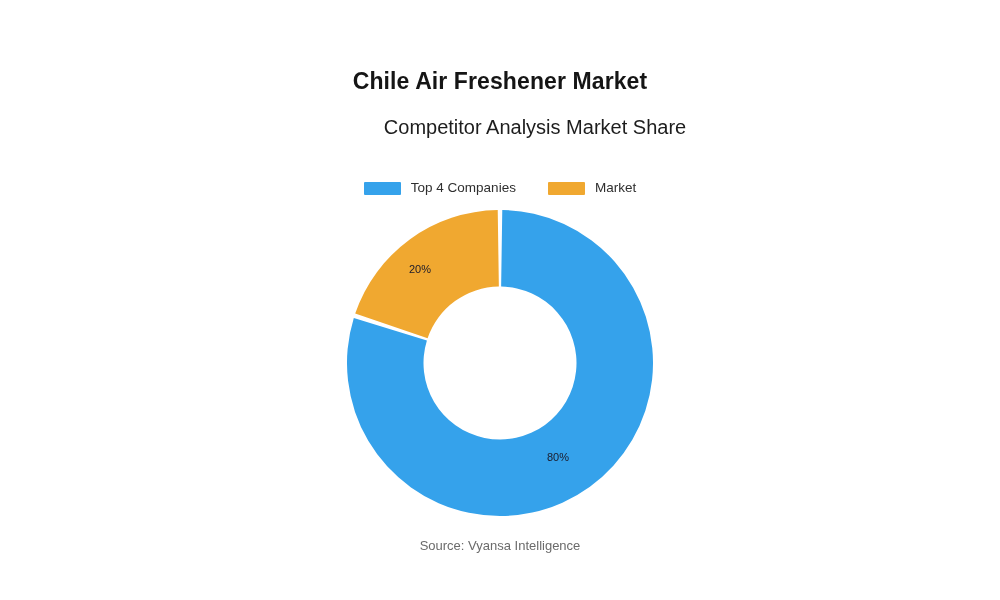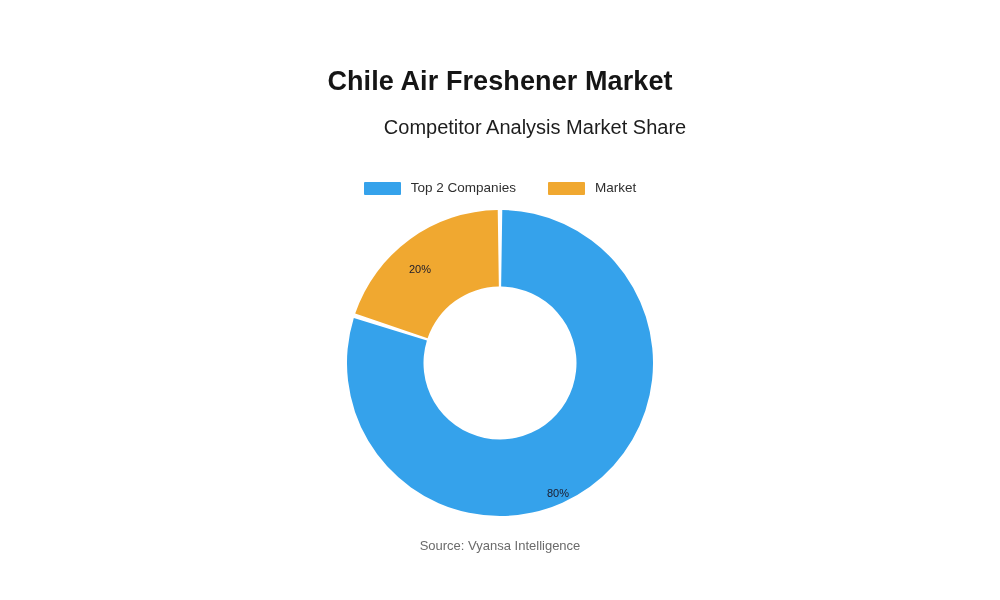--- a/index.html
+++ b/index.html
@@ -19,21 +19,21 @@
     inset: 0;
     width: 1000px;
     height: 600px;
   }
   .title {
     position: absolute;
     top: 64px;
     left: 0;
     width: 1000px;
     text-align: center;
-    font-size: 27px;
+    font-size: 23px;
     font-weight: 600;
     letter-spacing: 0.1px;
     color: #151515;
     line-height: 34px;
     white-space: nowrap;
   }
   .subtitle {
     position: absolute;
     top: 113px;
     left: 0;
@@ -94,21 +94,20 @@
     white-space: nowrap;
     pointer-events: none;
   }
   .slice-label.others {
     left: 409px;
     top: 259px;
   }
   .slice-label.top4 {
     left: 547px;
     top: 447px;
-    margin-top: 36px;
   }
   .source {
     position: absolute;
     top: 537px;
     left: 0;
     width: 1000px;
     text-align: center;
     font-size: 13px;
     color: #6b6b6b;
     line-height: 18px;
@@ -120,21 +119,21 @@
 
 <div id="chart-root">
 
   <div class="title">Chile Air Freshener Market</div>
 
   <div class="subtitle">Competitor Analysis Market Share</div>
 
   <div class="legend">
     <div class="legend-item">
       <span class="legend-swatch" style="background: rgb(53, 162, 235);"></span>
-      <span class="legend-label">Top 2 Companies</span>
+      <span class="legend-label">Top 4 Companies</span>
     </div>
     <div class="legend-item">
       <span class="legend-swatch" style="background: rgb(240, 168, 48);"></span>
       <span class="legend-label">Market</span>
     </div>
   </div>
 
   <div class="donut-wrap">
     <svg class="donut-svg" viewBox="0 0 306 306">
       <g>

